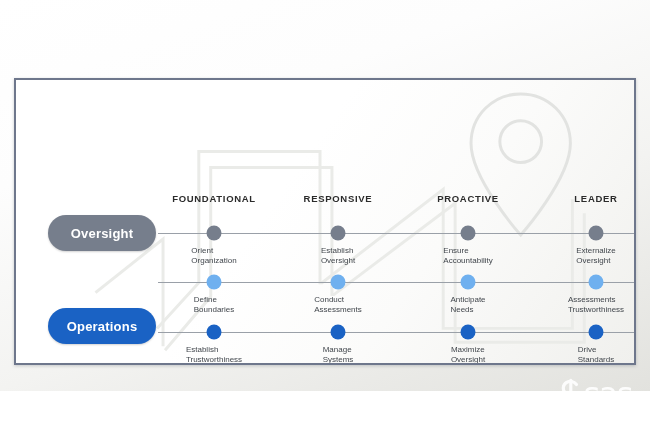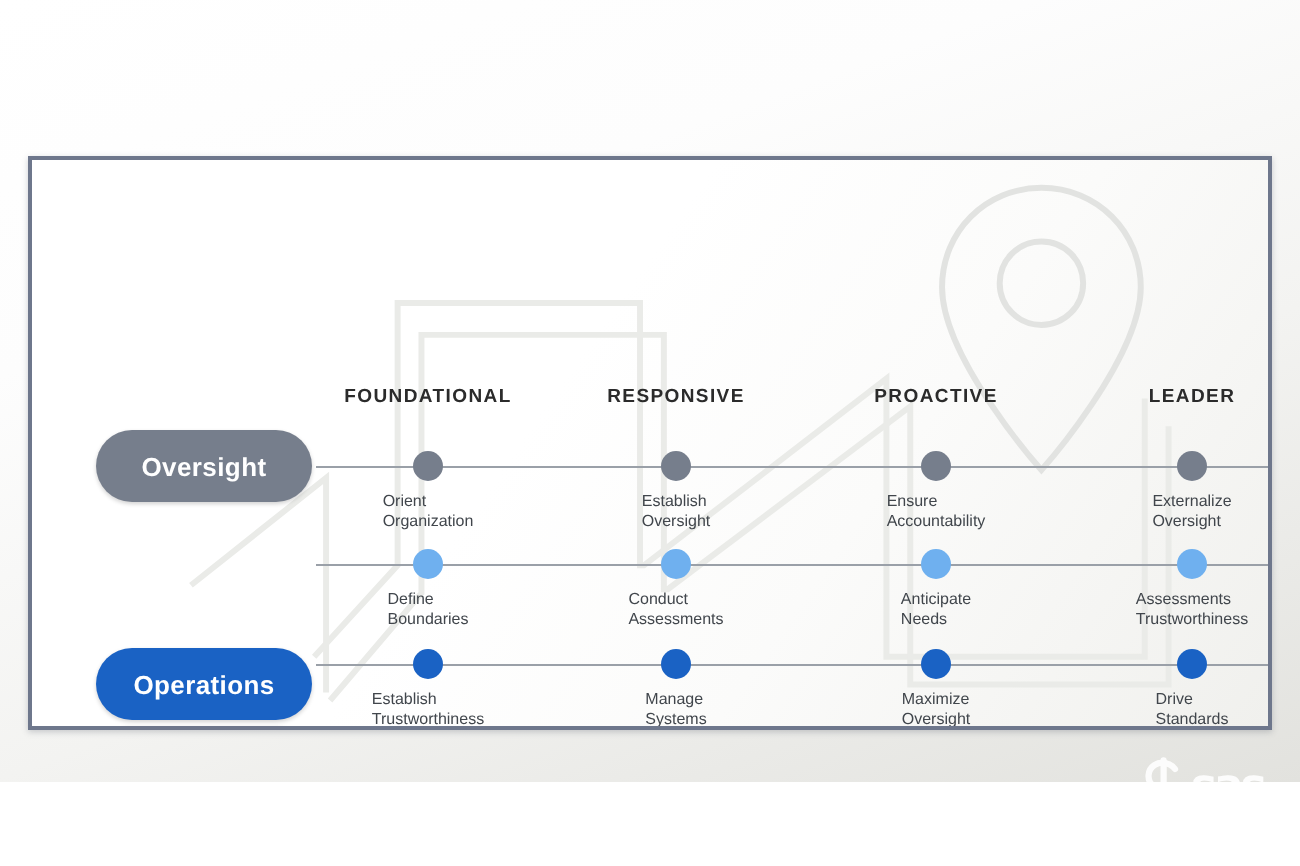--- a/index.html
+++ b/index.html
@@ -107,22 +107,22 @@
     position: absolute;
     right: 18px;
     top: 378px;
     display: flex;
     align-items: center;
     color: #ffffff;
     opacity: 0.92;
   }
   #sas-logo .wordmark {
     font-family: "DejaVu Sans", sans-serif;
-    font-size: 22px;
-    font-weight: bold;
+    font-size: 32px;
+    font-weight: normal;
     letter-spacing: -1.5px;
     line-height: 30px;
     color: #ffffff;
   }
 </style>
 </head>
 <body>
 
 <div id="stage">
 
@@ -147,21 +147,21 @@
     <div class="col-head" style="left:452px">PROACTIVE</div>
     <div class="col-head" style="left:580px">LEADER</div>
 
     <div class="rail" style="top:153px"></div>
 
     <div class="rail" style="top:202px"></div>
 
     <div class="rail" style="top:252px"></div>
 
     <div class="pill" style="top:135px; background:#767e8c">Oversight</div>
-    <div class="pill" style="top:244px; background:#1a62c4">Operations</div>
+    <div class="pill" style="top:228px; background:#1a62c4">Operations</div>
     <div class="pill" style="top:283px; background:#0a3a6b">Culture</div>
 
     <div class="dot" style="left:198px; top:153px; background:#767e8c"></div>
     <div class="dot" style="left:322px; top:153px; background:#767e8c"></div>
     <div class="dot" style="left:452px; top:153px; background:#767e8c"></div>
     <div class="dot" style="left:580px; top:153px; background:#767e8c"></div>
 
     <div class="node-label" style="left:198px; top:166px">
       <div>Orient</div>
       <div>Organization</div>

